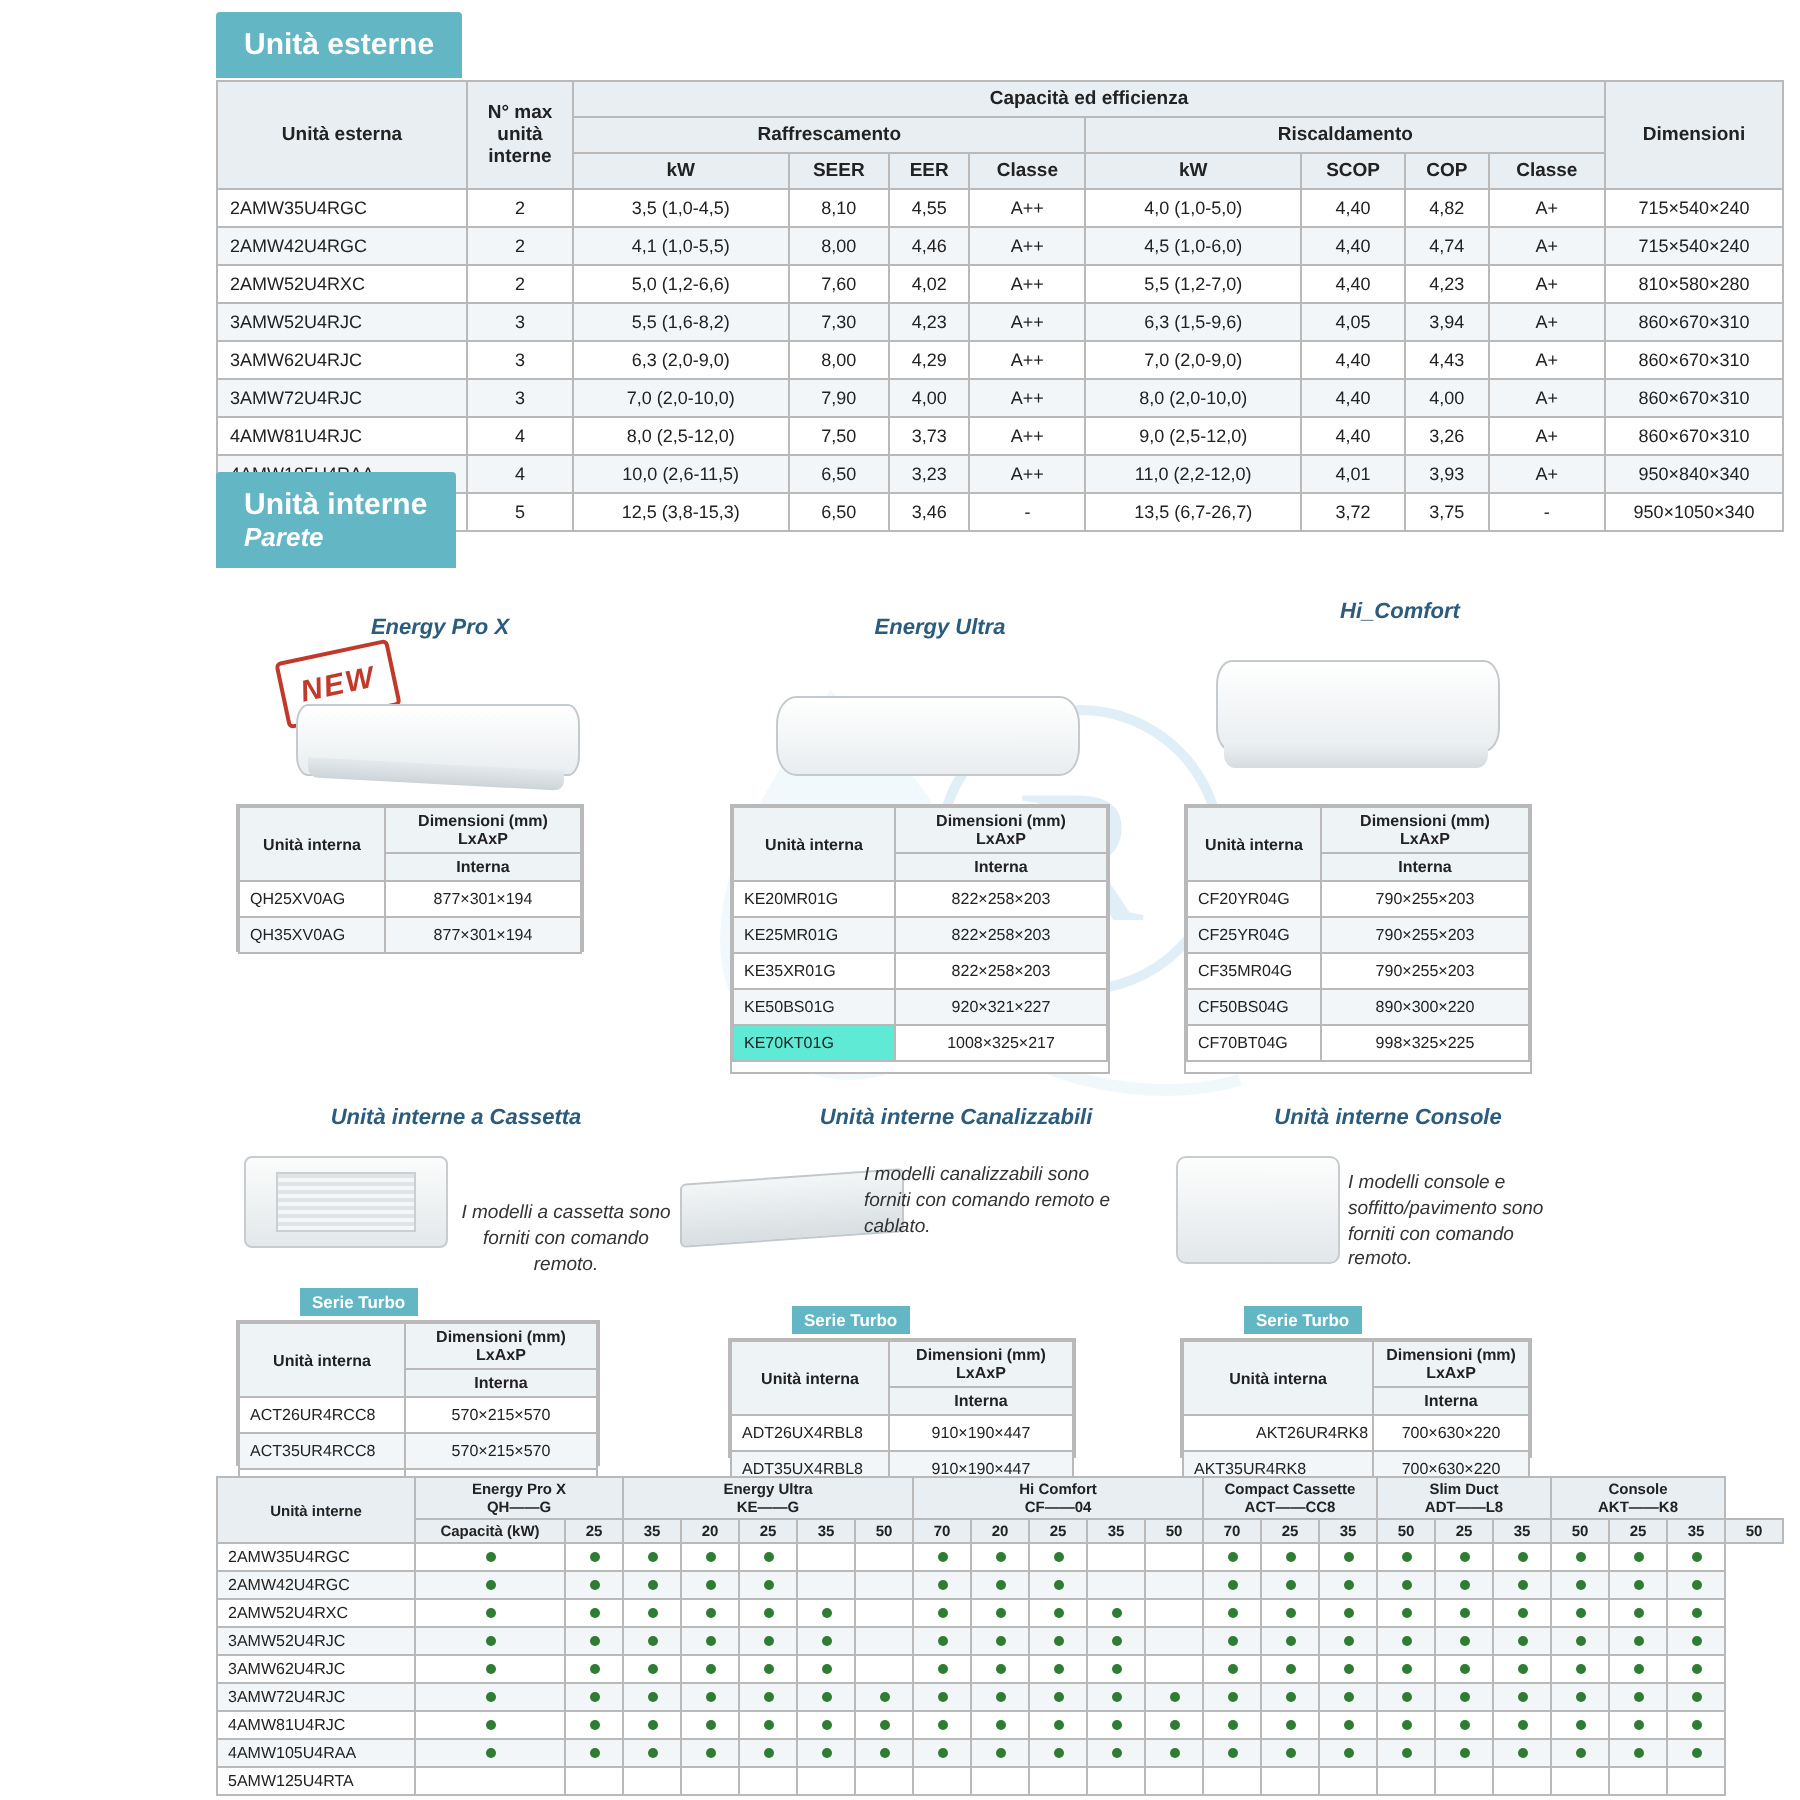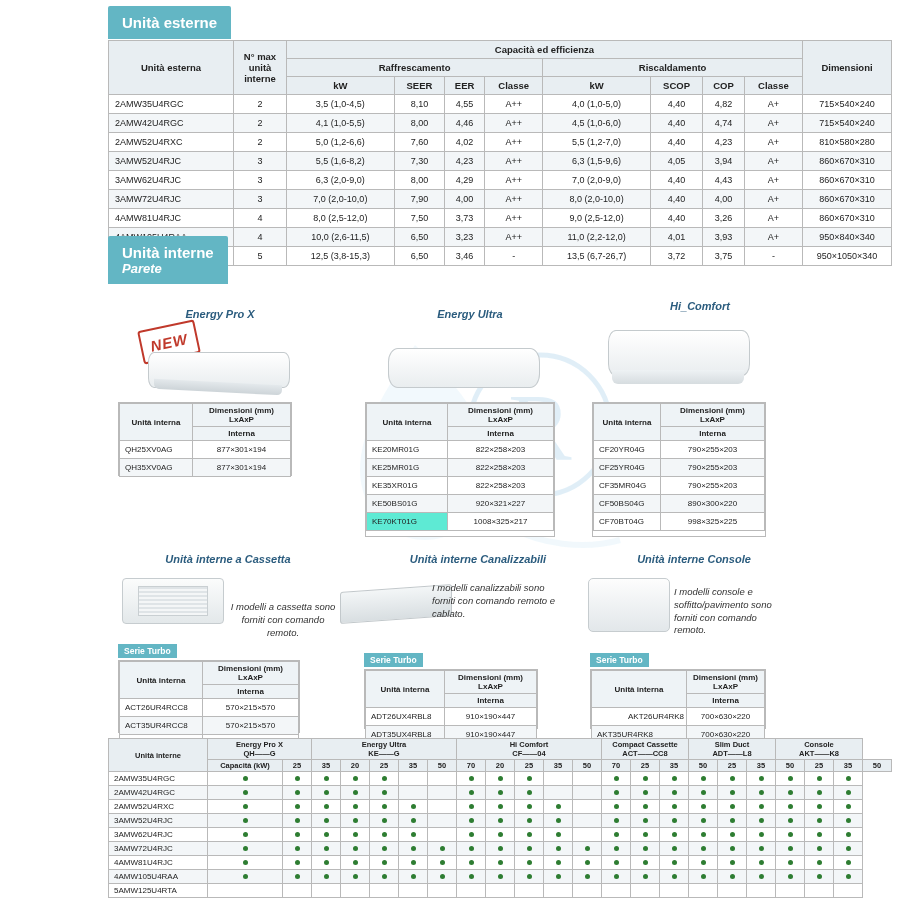--- a/index.html
+++ b/index.html
@@ -51,21 +51,21 @@
   }
   .prod-title{
     font-weight:bold;font-style:italic;font-size:11px;color:#2b5c7e;text-align:center;
   }
   .small-table{font-size:8px;width:100%;}
   .small-table th{background:#eef3f6;font-weight:bold;text-align:center;padding:2px;}
   .small-table td{text-align:center;padding:2px;height:13px;}
   .small-table td.lbl{text-align:left;padding-left:5px;}
   .serie-head{
     background:#63b6c4;color:#fff;font-weight:bold;font-size:8.5px;
-    padding:2px 6px;display:inline-block;
+    padding:2px 6px;display:inline-block;margin-left:32px;
   }
   .note{
     font-style:italic;font-size:9.5px;color:#333;line-height:1.35;
   }
   
   .wm{
     position:absolute;left:355px;top:295px;width:280px;height:300px;
     opacity:.18;pointer-events:none;
   }
   

